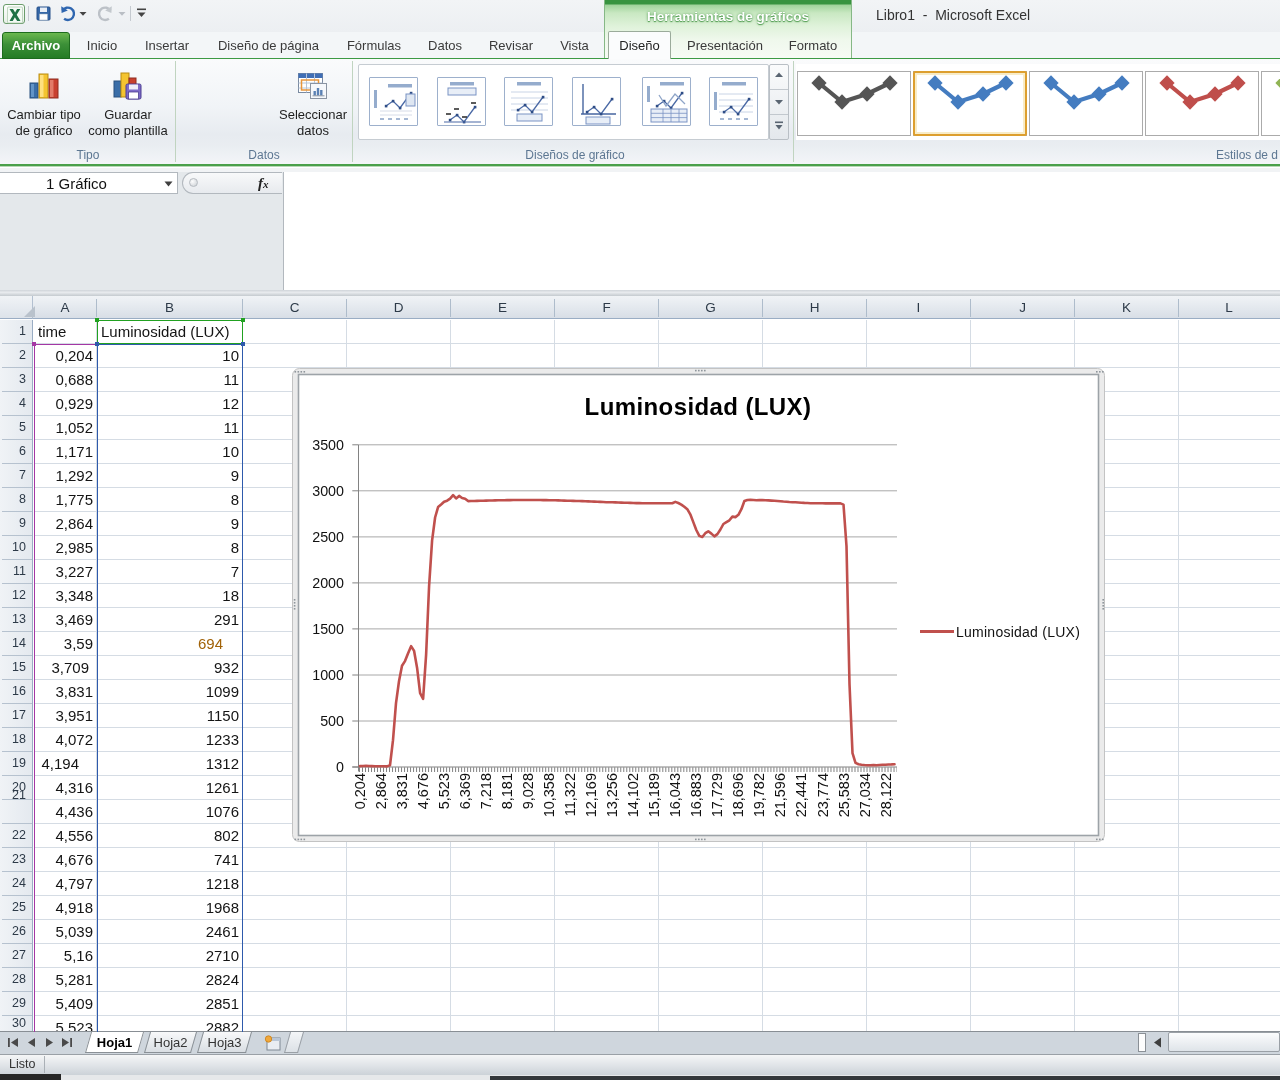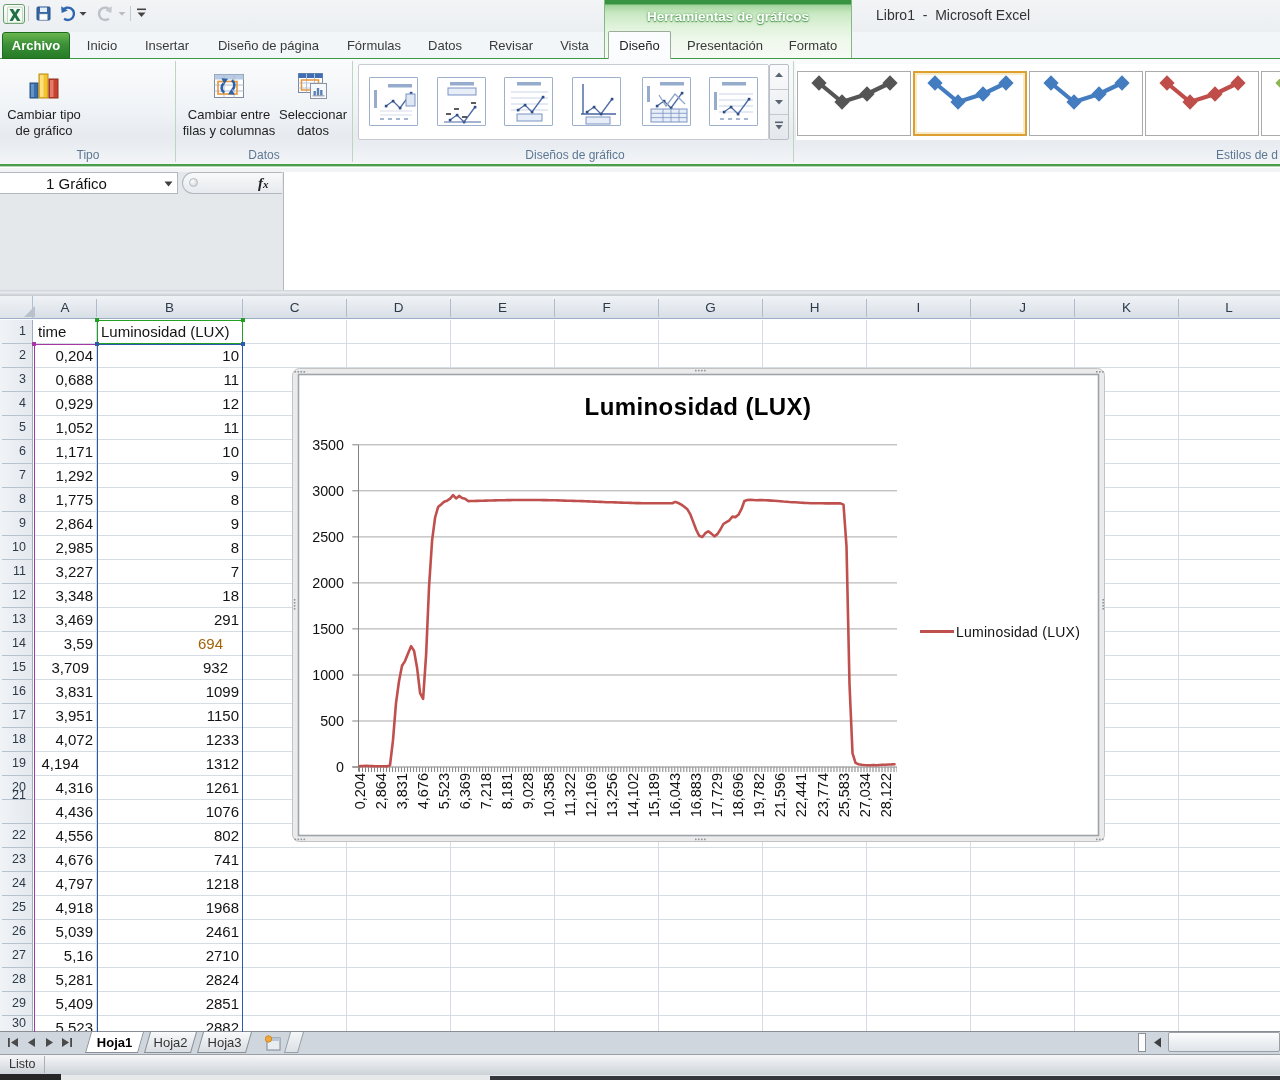--- a/index.html
+++ b/index.html
@@ -71,40 +71,35 @@
       <div style="margin:7px auto 0;width:34px;height:34px"><svg width="34" height="34" viewBox="0 0 34 34">
 <rect x="3" y="14" width="8" height="15" fill="#3a6ea8" stroke="#28517e" stroke-width="1"></rect>
 <rect x="4" y="15" width="3" height="13" fill="#6d9dce" opacity="0.8"></rect>
 <rect x="12" y="5" width="9" height="24" fill="#f4c430" stroke="#b98b12" stroke-width="1"></rect>
 <rect x="13" y="6" width="3.5" height="22" fill="#ffe38a" opacity="0.9"></rect>
 <rect x="22" y="10" width="9" height="19" fill="#c8402f" stroke="#8f2c1f" stroke-width="1"></rect>
 <rect x="23" y="11" width="3.5" height="17" fill="#e4826f" opacity="0.9"></rect>
 </svg></div>
       <div style="margin-top:4px;font-size:13px;color:#1e1e1e;line-height:15.5px;white-space:nowrap">Cambiar tipo<br>de gráfico</div>
     </div>
+<div style="position:absolute;left:76px;top:62px;width:104px;height:100px;text-align:center">
+      <div style="margin:7px auto 0;width:34px;height:34px"><svg width="34" height="34" viewBox="0 0 34 34">
+<rect x="3" y="12" width="7" height="16" fill="#3a6ea8" stroke="#28517e" stroke-width="1"></rect>
+<rect x="10" y="4" width="8" height="24" fill="#f4c430" stroke="#b98b12" stroke-width="1"></rect>
+<rect x="18" y="9" width="7" height="19" fill="#c8402f" stroke="#8f2c1f" stroke-width="1"></rect>
+<g>
+            <rect x="15" y="15" width="15" height="15" rx="1.5" fill="#7d6bc8" stroke="#4d3e91" stroke-width="1"></rect>
+<rect x="18" y="15.5" width="9" height="5" fill="#efeffa"></rect>
+<rect x="17.5" y="23" width="10" height="7" fill="#fff" stroke="#4d3e91" stroke-width="0.8"></rect>
+          </g>
+</svg></div>
+      <div style="margin-top:4px;font-size:13px;color:#1e1e1e;line-height:15.5px;white-space:nowrap">Guardar<br>como plantilla</div>
+    </div>
 <div class="glab" style="left:44px;width:88px">Tipo</div>
 <div class="gdiv" style="left:175px"></div>
-<div style="position:absolute;left:177px;top:62px;width:104px;height:100px;text-align:center">
-      <div style="margin:7px auto 0;width:34px;height:34px"><svg width="34" height="34" viewBox="0 0 34 34">
-<rect x="2.5" y="5.5" width="29" height="23" fill="#fff" stroke="#7a8aa0" stroke-width="1"></rect>
-<rect x="2.5" y="5.5" width="29" height="5" fill="#b9cce4"></rect>
-<g stroke="#aebdd2" stroke-width="1">
-            <line x1="2.5" y1="16" x2="31.5" y2="16"></line>
-            <line x1="2.5" y1="22" x2="31.5" y2="22"></line>
-            <line x1="12" y1="5.5" x2="12" y2="28.5"></line>
-            <line x1="22" y1="5.5" x2="22" y2="28.5"></line>
-          </g>
-<rect x="6" y="12.5" width="19" height="12.5" fill="none" stroke="#e8963c" stroke-width="1.6"></rect>
-<path d="M12.2 23.8 a6 6 0 0 1 -0.6-9.4" fill="none" stroke="#2e62a8" stroke-width="2.6"></path>
-<path d="M9.4 9.2 l6.6 0.6 -3.6 5.4 z" fill="#2e62a8"></path>
-<path d="M19.8 11.2 a6 6 0 0 1 0.6 9.4" fill="none" stroke="#2e62a8" stroke-width="2.6"></path>
-<path d="M22.6 25.8 l-6.6-0.6 3.6-5.4 z" fill="#2e62a8"></path>
-</svg></div>
-      <div style="margin-top:4px;font-size:13px;color:#1e1e1e;line-height:15.5px;white-space:nowrap">Cambiar entre<br>filas y columnas</div>
-    </div>
 <div style="position:absolute;left:261px;top:62px;width:104px;height:100px;text-align:center">
       <div style="margin:7px auto 0;width:34px;height:34px"><svg width="34" height="34" viewBox="0 0 34 34">
 <rect x="2.5" y="4.5" width="24" height="19" fill="#fff" stroke="#7a8aa0" stroke-width="1"></rect>
 <rect x="2.5" y="4.5" width="24" height="4.5" fill="#3f6eb5"></rect>
 <g stroke="#b6c4d8" stroke-width="1">
             <line x1="2.5" y1="14" x2="26.5" y2="14"></line>
             <line x1="2.5" y1="19" x2="26.5" y2="19"></line>
             <line x1="10.5" y1="4.5" x2="10.5" y2="23.5"></line>
             <line x1="18.5" y1="4.5" x2="18.5" y2="23.5"></line>
           </g>
@@ -441,21 +436,21 @@
     <div style="position:absolute;left:97px;top:536px;width:146px;height:24px;line-height:24px;text-align:right;padding-right:4px;font-size:15px;color:#141414;white-space:nowrap;overflow:hidden">8</div>
     <div style="position:absolute;left:34px;top:560px;width:63px;height:24px;line-height:24px;text-align:right;padding-right:4px;font-size:15px;color:#141414;white-space:nowrap;overflow:hidden">3,227</div>
     <div style="position:absolute;left:97px;top:560px;width:146px;height:24px;line-height:24px;text-align:right;padding-right:4px;font-size:15px;color:#141414;white-space:nowrap;overflow:hidden">7</div>
     <div style="position:absolute;left:34px;top:584px;width:63px;height:24px;line-height:24px;text-align:right;padding-right:4px;font-size:15px;color:#141414;white-space:nowrap;overflow:hidden">3,348</div>
     <div style="position:absolute;left:97px;top:584px;width:146px;height:24px;line-height:24px;text-align:right;padding-right:4px;font-size:15px;color:#141414;white-space:nowrap;overflow:hidden">18</div>
     <div style="position:absolute;left:34px;top:608px;width:63px;height:24px;line-height:24px;text-align:right;padding-right:4px;font-size:15px;color:#141414;white-space:nowrap;overflow:hidden">3,469</div>
     <div style="position:absolute;left:97px;top:608px;width:146px;height:24px;line-height:24px;text-align:right;padding-right:4px;font-size:15px;color:#141414;white-space:nowrap;overflow:hidden">291</div>
     <div style="position:absolute;left:34px;top:632px;width:63px;height:24px;line-height:24px;text-align:right;padding-right:4px;font-size:15px;color:#141414;white-space:nowrap;overflow:hidden">3,59</div>
     <div style="position:absolute;left:97px;top:632px;width:146px;height:24px;line-height:24px;text-align:right;padding-right:20px;font-size:15px;color:#a16207;white-space:nowrap;overflow:hidden">694</div>
     <div style="position:absolute;left:34px;top:656px;width:63px;height:24px;line-height:24px;text-align:right;padding-right:8px;font-size:15px;color:#141414;white-space:nowrap;overflow:hidden">3,709</div>
-    <div style="position:absolute;left:97px;top:656px;width:146px;height:24px;line-height:24px;text-align:right;padding-right:15px;font-size:15px;color:#141414;white-space:nowrap;overflow:hidden">932</div>
+    <div style="position:absolute;left:97px;top:656px;width:146px;height:24px;line-height:24px;text-align:right;padding-right:4px;font-size:15px;color:#141414;white-space:nowrap;overflow:hidden">932</div>
     <div style="position:absolute;left:34px;top:680px;width:63px;height:24px;line-height:24px;text-align:right;padding-right:4px;font-size:15px;color:#141414;white-space:nowrap;overflow:hidden">3,831</div>
     <div style="position:absolute;left:97px;top:680px;width:146px;height:24px;line-height:24px;text-align:right;padding-right:4px;font-size:15px;color:#141414;white-space:nowrap;overflow:hidden">1099</div>
     <div style="position:absolute;left:34px;top:704px;width:63px;height:24px;line-height:24px;text-align:right;padding-right:4px;font-size:15px;color:#141414;white-space:nowrap;overflow:hidden">3,951</div>
     <div style="position:absolute;left:97px;top:704px;width:146px;height:24px;line-height:24px;text-align:right;padding-right:4px;font-size:15px;color:#141414;white-space:nowrap;overflow:hidden">1150</div>
     <div style="position:absolute;left:34px;top:728px;width:63px;height:24px;line-height:24px;text-align:right;padding-right:4px;font-size:15px;color:#141414;white-space:nowrap;overflow:hidden">4,072</div>
     <div style="position:absolute;left:97px;top:728px;width:146px;height:24px;line-height:24px;text-align:right;padding-right:4px;font-size:15px;color:#141414;white-space:nowrap;overflow:hidden">1233</div>
     <div style="position:absolute;left:34px;top:752px;width:63px;height:24px;line-height:24px;text-align:right;padding-right:18px;font-size:15px;color:#141414;white-space:nowrap;overflow:hidden">4,194</div>
     <div style="position:absolute;left:97px;top:752px;width:146px;height:24px;line-height:24px;text-align:right;padding-right:4px;font-size:15px;color:#141414;white-space:nowrap;overflow:hidden">1312</div>
     <div style="position:absolute;left:34px;top:776px;width:63px;height:24px;line-height:24px;text-align:right;padding-right:4px;font-size:15px;color:#141414;white-space:nowrap;overflow:hidden">4,316</div>
     <div style="position:absolute;left:97px;top:776px;width:146px;height:24px;line-height:24px;text-align:right;padding-right:4px;font-size:15px;color:#141414;white-space:nowrap;overflow:hidden">1261</div>

